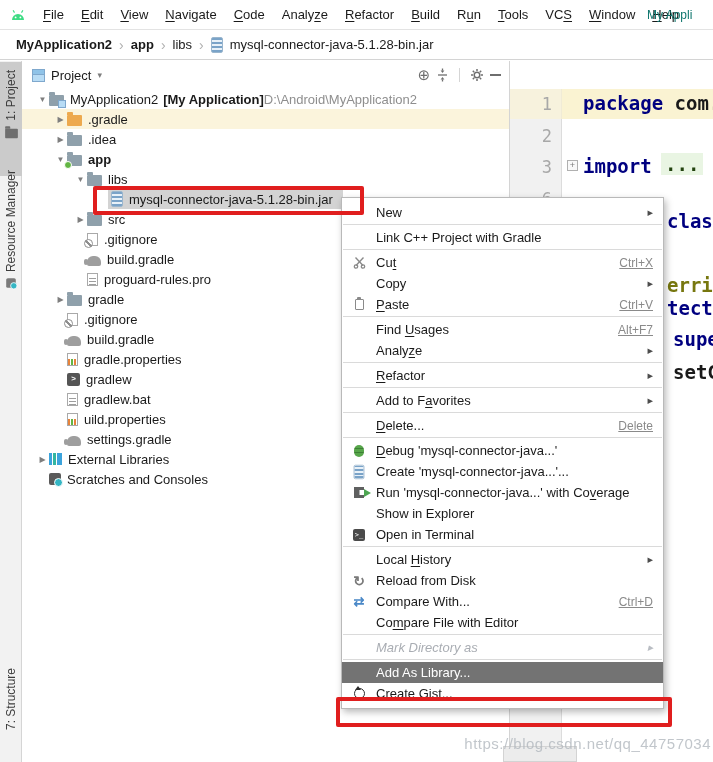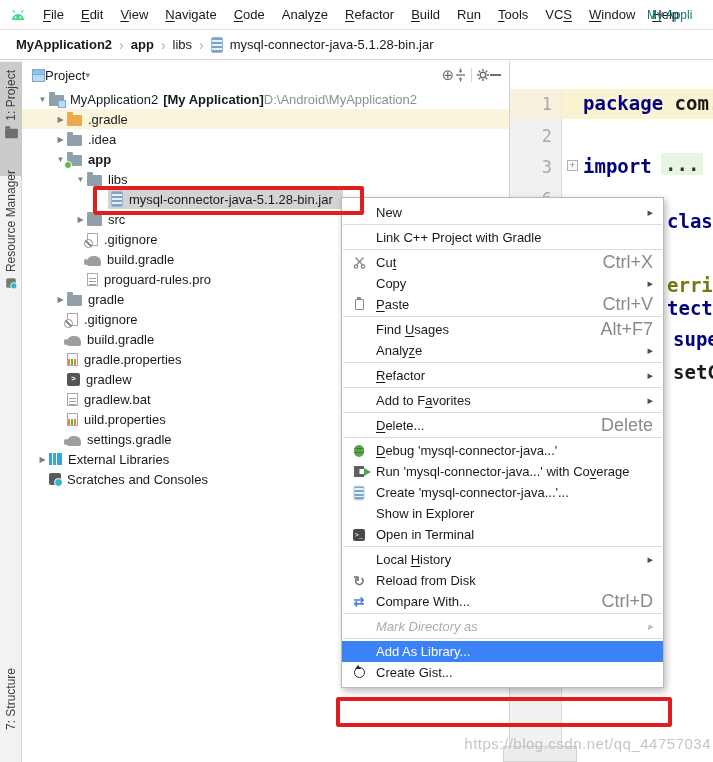--- a/index.html
+++ b/index.html
@@ -24,21 +24,21 @@
   .bold{font-weight:bold;}
 
   
   .vstrip{left:0;top:61px;width:22px;height:701px;background:#f2f2f2;border-right:1px solid #d5d5d5;box-sizing:border-box;}
   .vtab{position:absolute;left:0;width:22px;display:flex;flex-direction:column;align-items:center;gap:5px;}
   .vtab .vtxt{writing-mode:vertical-rl;transform:rotate(180deg);font-size:12px;color:#3c3c3c;}
   .vtab.active{background:#cbcbcb;}
 
   
   .panel{left:22px;top:61px;width:487px;height:701px;background:#fff;}
-  .panel-header{height:28px;display:flex;align-items:center;padding:0 8px 0 10px;font-size:13px;}
+  .panel-header{height:28px;display:flex;align-items:center;padding:0 8px 0 10px;font-size:13px;gap:6px;}
   .ph-spacer{flex:1;}
   .ph-ic{color:#6e6e6e;display:flex;align-items:center;}
   .ph-divider{width:1px;height:14px;background:#d5d5d5;margin:0 4px;}
   .minusbar{width:11px;height:2px;background:#6e6e6e;}
   .tool-ic{width:13px;height:13px;background:#b8dcf5;border:1px solid #7fa8cd;box-sizing:border-box;}
   .tool-ic i{display:block;height:4px;background:#8fc3e8;border-bottom:1px solid #7fa8cd;}
   .dd{color:#7e7e7e;font-size:9px;}
 
   .tree{position:relative;font-size:13px;}
   .trow{display:flex;align-items:center;height:20px;box-sizing:border-box;}
@@ -97,25 +97,25 @@
            color:#7e7e7e;font-size:9px;line-height:9px;text-align:center;}
   .foldbox::after{content:"+";}
   .folddots{position:absolute;background:#e9f5e3;color:#23430f;font-family:"DejaVu Sans Mono",monospace;
             font-size:19px;font-weight:bold;padding:0 4px;}
 
   
   .cmenu{left:341px;top:197px;width:323px;background:#fff;border:1px solid #b9b9b9;box-sizing:border-box;
          box-shadow:2px 3px 7px rgba(0,0,0,.28);padding:4px 0;font-size:13px;}
   .mi{display:flex;align-items:center;height:21px;padding:0 10px 0 34px;position:relative;}
   .mi .lbl{white-space:nowrap;}
-  .mi .sc{margin-left:auto;color:#8a8a8a;font-size:18px;padding-left:24px;white-space:nowrap;}
+  .mi .sc{margin-left:auto;color:#8a8a8a;font-size:12px;padding-left:24px;white-space:nowrap;text-decoration:underline;}
   .mi .arr{margin-left:auto;color:#4c4c4c;font-size:11px;}
   .mi.disabled{color:#a9adb3;font-style:italic;}
   .mi.disabled .arr{color:#b9bdc3;}
-  .mi.selected{background:#3b82f6;color:#fff;}
+  .mi.selected{background:#737373;color:#fff;}
   .msep{border-top:1px solid #dadada;margin:1px 1px 2px 1px;height:0;}
   .mi-ic{position:absolute;left:8px;top:0;height:21px;width:18px;display:flex;align-items:center;justify-content:center;}
 
   
   .ic-paste{width:9px;height:11px;border:1.5px solid #8a8a8a;border-radius:1px;position:relative;box-sizing:border-box;}
   .ic-paste::before{content:"";position:absolute;top:-3px;left:1px;width:4px;height:2.5px;background:#8a8a8a;border-radius:1px;}
   .ic-run{width:0;height:0;border-left:9px solid #4da652;border-top:5.5px solid transparent;border-bottom:5.5px solid transparent;}
   .ic-bug{width:10px;height:12px;border-radius:5px;
           background:linear-gradient(#57a64a 0 3px,#3e7f35 3px 4px,#57a64a 4px 7px,#3e7f35 7px 8px,#57a64a 8px);}
   .ic-cov{width:10px;height:11px;background:#5f6060;position:relative;
@@ -416,30 +416,30 @@
   </div>
   <div class="msep"></div>
   <div class="mi">
     <span class="mi-ic">
         <span class="ic-bug"></span>
       </span>
     <span class="lbl"><span></span><span class="mn">D</span><span>ebug 'mysql-connector-java...'</span></span>
   </div>
   <div class="mi">
     <span class="mi-ic">
+        <span class="ic-jar" style="transform:scale(.9);"></span>
+      </span>
+    <span class="lbl"><span>Create 'mysql-connector-java...'...</span></span>
+  </div>
+  <div class="mi">
+    <span class="mi-ic">
         <span class="ic-cov"></span>
         <span class="ic-cov2"></span>
       </span>
     <span class="lbl"><span>Run 'mysql-connector-java...' with Co</span><span class="mn">v</span><span>erage</span></span>
-  </div>
-  <div class="mi">
-    <span class="mi-ic">
-        <span class="ic-jar" style="transform:scale(.9);"></span>
-      </span>
-    <span class="lbl"><span>Create 'mysql-connector-java...'...</span></span>
   </div>
   <div class="mi">
     <span class="lbl"><span>Show in Explorer</span></span>
   </div>
   <div class="mi">
     <span class="mi-ic">
         <span class="ic-term"></span>
       </span>
     <span class="lbl"><span>Open in Terminal</span></span>
   </div>
@@ -450,20 +450,23 @@
   </div>
   <div class="mi">
     <span class="mi-ic ic-reload">↻</span>
     <span class="lbl"><span>Reload from Disk</span></span>
   </div>
   <div class="mi">
     <span class="mi-ic ic-compare">⇄</span>
     <span class="lbl"><span>Compare With...</span></span>
     <span class="sc">Ctrl+D</span>
   </div>
+  <div class="mi">
+    <span class="lbl"><span>Co</span><span class="mn">m</span><span>pare File with Editor</span></span>
+  </div>
   <div class="msep"></div>
   <div class="mi disabled">
     <span class="lbl"><span>Mark Directory as</span></span>
     <span class="arr">▸</span>
   </div>
   <div class="msep"></div>
   <div class="mi selected">
     <span class="lbl"><span>Add As Library...</span></span>
   </div>
   <div class="mi">

